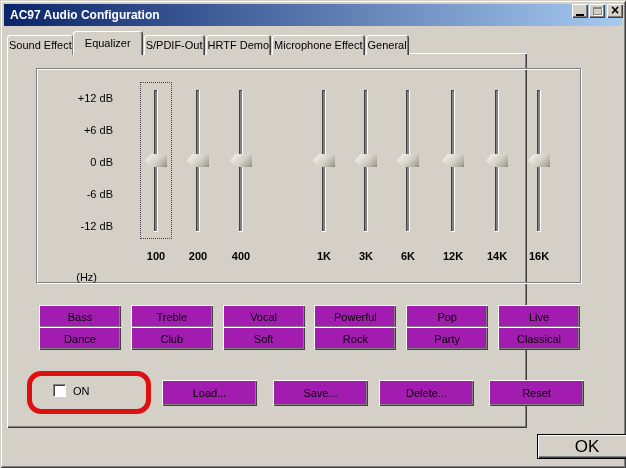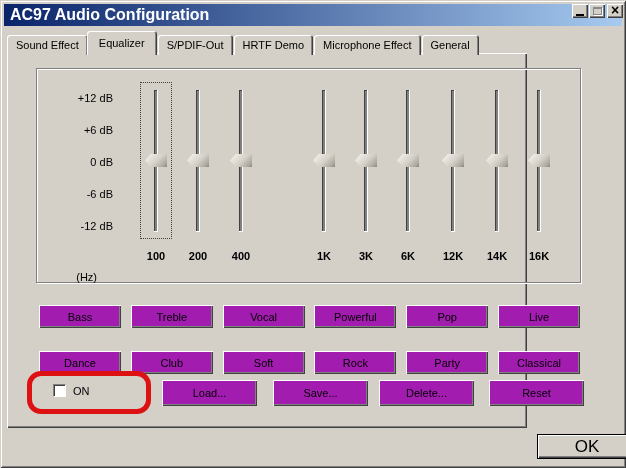--- a/index.html
+++ b/index.html
@@ -14,41 +14,41 @@
     background: #d4d0c8; overflow: hidden;
     box-shadow: inset 1px 1px 0 #d4d0c8, inset -1px -1px 0 #404040,
                 inset 2px 2px 0 #ffffff, inset -2px -2px 0 #808080;
   }
   
   .titlebar {
     position: absolute; left: 4px; top: 4px; right: 4px; height: 22px;
     background: linear-gradient(to right, #0a246a, #a6caf0);
     display: flex; align-items: center; padding-left: 6px; box-sizing: border-box;
   }
-  .titlebar-text { color: #fff; font-weight: bold; font-size: 16px; letter-spacing: 0; }
+  .titlebar-text { color: #fff; font-weight: bold; font-size: 12px; letter-spacing: 0; }
   .winbtn {
     position: absolute; top: 4px; width: 16px; height: 14px;
     background: #d4d0c8; box-sizing: border-box;
     box-shadow: inset 1px 1px 0 #fff, inset -1px -1px 0 #404040, inset -2px -2px 0 #808080;
     display: flex; align-items: center; justify-content: center;
   }
   .winbtn.min { right: 38px; }
   .winbtn.max { right: 21px; }
   .winbtn.close { right: 3px; }
   .glyph-min { width: 8px; height: 2px; background: #000; margin-top: 7px; }
   .glyph-max {
     width: 9px; height: 8px; box-sizing: border-box;
     border: 1px solid #868a8e; border-top-width: 2px;
     box-shadow: 1px 1px 0 #fff;
   }
   .glyph-close { font-size: 14px; font-weight: bold; line-height: 10px; margin-top: -2px; }
   
   .tabstrip { position: absolute; left: 7px; top: 31px; height: 24px; display: flex; align-items: flex-end; z-index: 3; }
   .tab {
-    position: relative; height: 20px; padding: 0 9px; margin-right: 1px;
+    position: relative; height: 20px; padding: 0 2px; margin-right: 1px;
     background: #d4d0c8; box-sizing: border-box;
     border-top-left-radius: 3px; border-top-right-radius: 3px;
     box-shadow: inset 1px 1px 0 #fff, inset -1px 0 0 #404040, inset -2px 0 0 #808080;
     display: flex; align-items: center; justify-content: center;
     white-space: nowrap; cursor: default;
   }
   .tab.active {
     height: 24px; padding: 10px 12px; margin-left: -2px; z-index: 4;
     box-shadow: inset 1px 1px 0 #fff, inset -1px 0 0 #404040, inset -2px 0 0 #808080,
                 0 2px 0 #d4d0c8;
@@ -88,21 +88,21 @@
   .freq-label { position: absolute; top: 181px; left: 0; width: 100%; text-align: center; }
   
   .btn {
     background: #a21caf; box-sizing: border-box; border: none;
     box-shadow: inset 1px 1px 0 #fff, inset -1px -1px 0 #404040, inset -2px -2px 0 #808080;
     font-family: "Liberation Sans", sans-serif; font-size: 11px; color: #000;
     display: flex; align-items: center; justify-content: center; cursor: default;
   }
   .preset-row { position: absolute; left: 32px; width: 541px; height: 23px; display: flex; justify-content: space-between; }
   .preset-row.r1 { top: 252px; }
-  .preset-row.r2 { top: 298px; }
+  .preset-row.r2 { top: 274px; }
   .preset-row .btn { width: 82px; height: 23px; }
   
   .on-group { position: absolute; left: 46px; top: 331px; display: flex; align-items: center; }
   .checkbox {
     width: 13px; height: 13px; background: #fff; box-sizing: border-box;
     border: 1px solid #808080; border-right-color: #fff; border-bottom-color: #fff;
     box-shadow: inset 1px 1px 0 #404040; cursor: pointer;
   }
   .on-label { margin-left: 7px; }
   .file-btn { position: absolute; top: 327px; height: 26px; width: 95px; }

